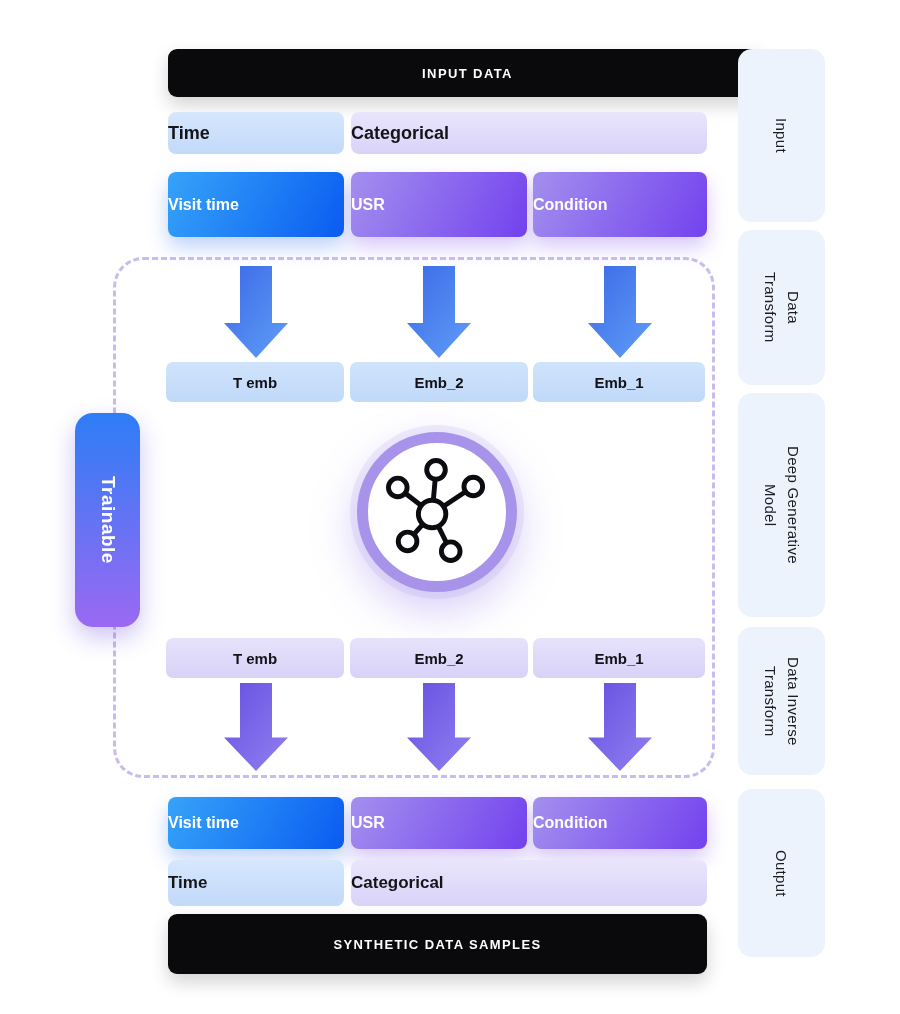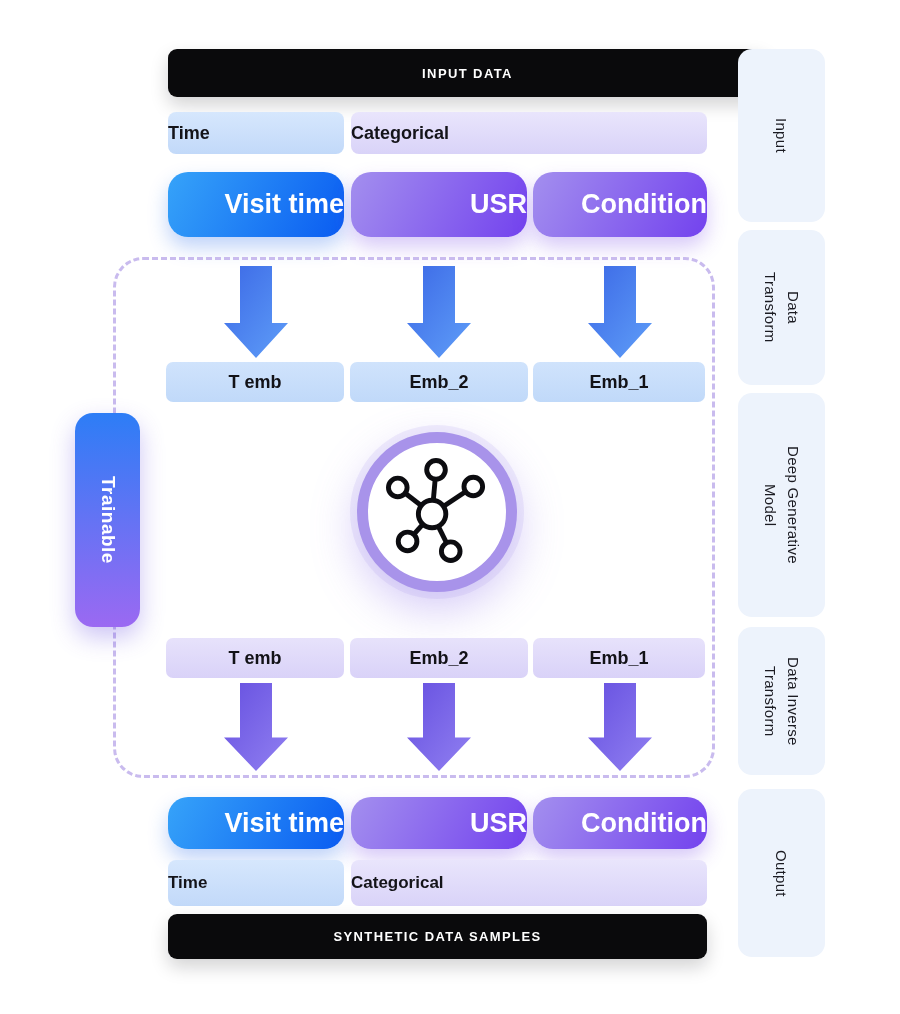--- a/index.html
+++ b/index.html
@@ -22,41 +22,41 @@
   
   .chip {
     border-radius:8px; display:flex; align-items:center; 
     font-size:18px; font-weight:700; color:#141419;
   }
   .chip-blue   { background:linear-gradient(180deg,#d6e7fd 0%,#c2d9f9 100%); }
   .chip-purple { background:linear-gradient(180deg,#e9e5fc 0%,#d9d3f8 100%); }
 
   
   .btn {
-    border-radius:20px; display:flex; align-items:center; justify-content:flex-end;
-    font-size:27px; font-weight:700; color:#ffffff;
+    border-radius:8px; display:flex; align-items:center; justify-content:flex-start;
+    font-size:16px; font-weight:700; color:#ffffff;
   }
   .btn-blue {
     background:linear-gradient(118deg,#36a3f9 0%,#0a5cf1 100%);
     box-shadow:0 10px 20px rgba(20,95,235,.28);
   }
   .btn-purple {
     background:linear-gradient(118deg,#a38fee 0%,#7342ee 100%);
     box-shadow:0 10px 20px rgba(110,60,230,.28);
   }
 
   
   .dashed-box {
     border:3px dashed #c9bbee; border-radius:30px; background:transparent;
   }
 
   
   .emb {
     border-radius:7px; display:flex; align-items:center; justify-content:center;
-    font-size:18px; font-weight:700; color:#121217;
+    font-size:15px; font-weight:700; color:#121217;
   }
   .emb-blue   { background:linear-gradient(180deg,#d0e3fc 0%,#c0d9f9 100%); }
   .emb-purple { background:linear-gradient(180deg,#e7e2fb 0%,#d9d2f8 100%); }
 
   
   .arrow { width:64px; height:92px;
     clip-path:polygon(25% 0%, 75% 0%, 75% 62%, 100% 62%, 50% 100%, 0% 62%, 25% 62%);
   }
   .arrow-blue   { background:linear-gradient(125deg,#3c69e6 0%,#5f9ef8 100%); }
   .arrow-purple { background:linear-gradient(125deg,#6650e0 0%,#9180f1 100%); }
@@ -177,21 +177,21 @@
     <span>Condition</span>
   </div>
 
   <div class="abs chip chip-blue" style="left:168px; top:860px; width:176px; height:46px; font-size:17px;">
     <span>Time</span>
   </div>
   <div class="abs chip chip-purple" style="left:351px; top:860px; width:356px; height:46px; font-size:17px;">
     <span>Categorical</span>
   </div>
 
-  <div class="abs bar" style="left:168px; top:914px; width:539px; height:45px;">
+  <div class="abs bar" style="left:168px; top:914px; width:539px; height:60px;">
     <span>SYNTHETIC DATA SAMPLES</span>
   </div>
 
   <div class="abs trainable" style="left:75px; top:413px; width:65px; height:214px;">
     <span>Trainable</span>
   </div>
 
   <div class="abs stage" style="top:49px; height:173px;">
     <div class="stage-text">
       <span>Input</span>

